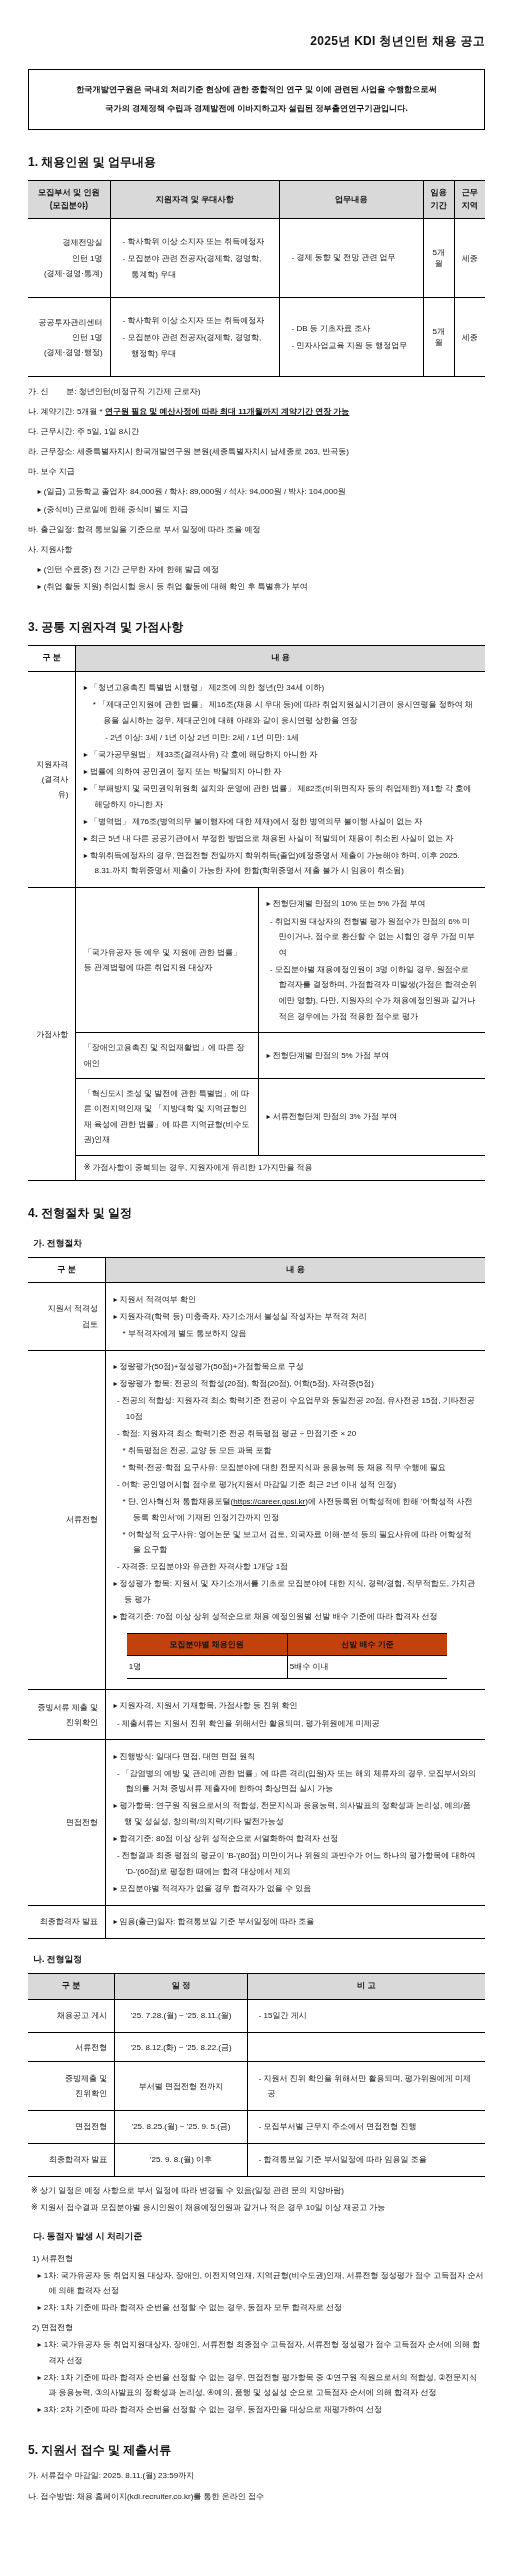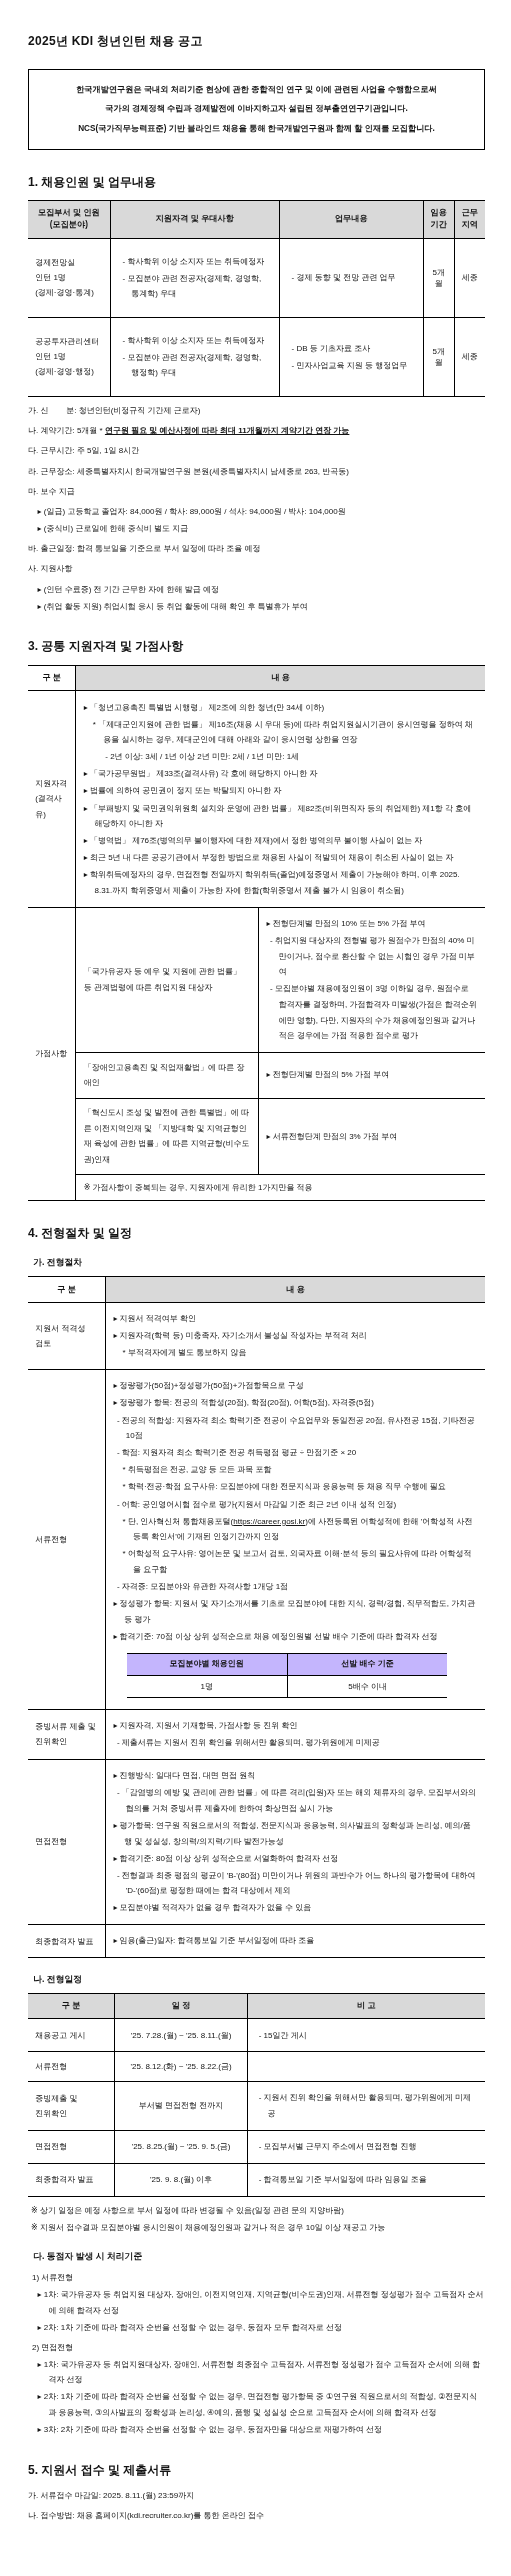--- a/index.html
+++ b/index.html
@@ -1,20 +1,20 @@
 <!DOCTYPE html>
 <html lang="ko" style="font-size:8.2px"><head>
 <meta charset="utf-8">
 <style>
   *{box-sizing:border-box;margin:0;padding:0}
   html,body{background:#fff}
   body{width:511px;font-family:"Liberation Sans","DejaVu Sans",sans-serif;font-size:8px;color:#141414}
   .page{padding:24px 26px 36px 28px}
 
-  h1{text-align:left;font-size:12px;letter-spacing:0.3px;margin:9.3px 0 18.5px;font-weight:bold}
+  h1{text-align:right;font-size:12px;letter-spacing:0.3px;margin:9.3px 0 18.5px;font-weight:bold}
   .intro{border:1px solid #000;padding:8.2px 5.2px;text-align:center;font-weight:bold;font-size:8.2px;margin-bottom:24px}
   .intro .ln{margin:3.6px 0}
 
   h2{font-size:12px;margin:24px 0 9.3px;font-weight:bold}
   h3{font-size:8.8px;margin:15.5px 0 7.2px 5.2px;font-weight:bold}
 
   .ln{line-height:1.95;white-space:pre-wrap;margin:1.5px 0}
   .k1{padding-left:2.2em;text-indent:-2.2em;margin:4.6px 0}
   .b1{padding-left:1.35em;text-indent:-1.35em}
   .b1i{margin-left:1.2em;padding-left:1.35em;text-indent:-1.35em}
@@ -26,42 +26,41 @@
   .u{text-decoration:underline}
   .notes{margin:5.2px 0 3.1px 3.1px}
   .notes .ln{padding-left:1.5em;text-indent:-1.5em}
 
   table.t{width:100%;border-collapse:collapse;border-top:1.5px solid #000;border-bottom:1.5px solid #000;margin:4.1px 0 6.2px}
   table.t th{background:#d9d9d9;font-weight:bold;text-align:center;padding:6.2px 3.1px;border-bottom:1px solid #000;font-size:8.2px;white-space:pre-line;line-height:1.5}
   table.t th.plainth{background:#fff}
   table.t td{border-top:0.5px solid #000;padding:6.7px 7.2px;vertical-align:middle}
   table.t tbody tr:first-child td{border-top:none}
   .vl{border-left:0.5px solid #000}
-  td.lbl{text-align:left;white-space:pre-line;line-height:1.9;padding:6.7px 3.1px}
+  td.lbl{text-align:right;white-space:pre-line;line-height:1.9;padding:6.7px 3.1px}
   td.cell{padding:7.2px 8.2px}
 
   table.inner{width:88%;border-collapse:collapse;border-top:1.3px solid #000;border-bottom:1.3px solid #000;margin:8.2px 0 4.1px 13.4px}
-  table.inner th{background:#c4b5fd;font-weight:bold;text-align:center;padding:4.6px 2.1px;border-bottom:1px solid #000;font-size:8px}
-  table.inner td{text-align:center;padding:5.2px 2.1px}
+  table.inner th{background:#c2410c;font-weight:bold;text-align:center;padding:4.6px 2.1px;border-bottom:1px solid #000;font-size:8px}
+  table.inner td{text-align:left;padding:5.2px 2.1px}
 
   .t1 td.cell{padding:13.4px 8.2px}
   .t4b td{padding:8.2px 6.2px}
   .ctr{text-align:center}
 </style>
 </head>
 <body>
 
 <div class="page">
 
   <h1>2025년 KDI 청년인턴 채용 공고</h1>
 
   <div class="intro">
       <div class="ln">한국개발연구원은 국내외 처리기준 현상에 관한 종합적인 연구 및 이에 관련된 사업을 수행함으로써</div>
       <div class="ln">국가의 경제정책 수립과 경제발전에 이바지하고자 설립된 정부출연연구기관입니다.</div>
-      <div class="ln">NCS(국가직무능력표준) 기반 블라인드 채용을 통해 한국개발연구원과 함께 할 인재를 모집합니다.</div>
     </div>
 
   <h2>1. 채용인원 및 업무내용</h2>
   <table class="t t1">
     <colgroup>
         <col style="width:18%">
         <col style="width:37%">
         <col style="width:31.5%">
         <col style="width:6.75%">
         <col style="width:6.75%">
@@ -152,21 +151,21 @@
             <div class="ln b1">▸ 「병역법」 제76조(병역의무 불이행자에 대한 제재)에서 정한 병역의무 불이행 사실이 없는 자</div>
             <div class="ln b1">▸ 최근 5년 내 다른 공공기관에서 부정한 방법으로 채용된 사실이 적발되어 채용이 취소된 사실이 없는 자</div>
             <div class="ln b1">▸ 학위취득예정자의 경우, 면접전형 전일까지 학위취득(졸업)예정증명서 제출이 가능해야 하며, 이후 2025. 8.31.까지 학위증명서 제출이 가능한 자에 한함(학위증명서 제출 불가 시 임용이 취소됨)</div>
           </td>
       </tr>
       <tr>
         <td class="lbl" rowspan="4">가점사항</td>
         <td class="cell vl" style="line-height:1.95">「국가유공자 등 예우 및 지원에 관한 법률」 등 관계법령에 따른 취업지원 대상자</td>
         <td class="cell vl">
             <div class="ln b1">▸ 전형단계별 만점의 10% 또는 5% 가점 부여</div>
-            <div class="ln b2">- 취업지원 대상자의 전형별 평가 원점수가 만점의 40% 미만이거나, 점수로 환산할 수 없는 시험인 경우 가점 미부여</div>
+            <div class="ln b2">- 취업지원 대상자의 전형별 평가 원점수가 만점의 6% 미만이거나, 점수로 환산할 수 없는 시험인 경우 가점 미부여</div>
             <div class="ln b2">- 모집분야별 채용예정인원이 3명 이하일 경우, 원점수로 합격자를 결정하며, 가점합격자 미발생(가점은 합격순위에만 영향), 다만, 지원자의 수가 채용예정인원과 같거나 적은 경우에는 가점 적용한 점수로 평가</div>
           </td>
       </tr>
       <tr>
         <td class="cell vl" style="line-height:1.95">「장애인고용촉진 및 직업재활법」에 따른 장애인</td>
         <td class="cell vl">
             <div class="ln b1">▸ 전형단계별 만점의 5% 가점 부여</div>
           </td>
       </tr>
       <tr>

